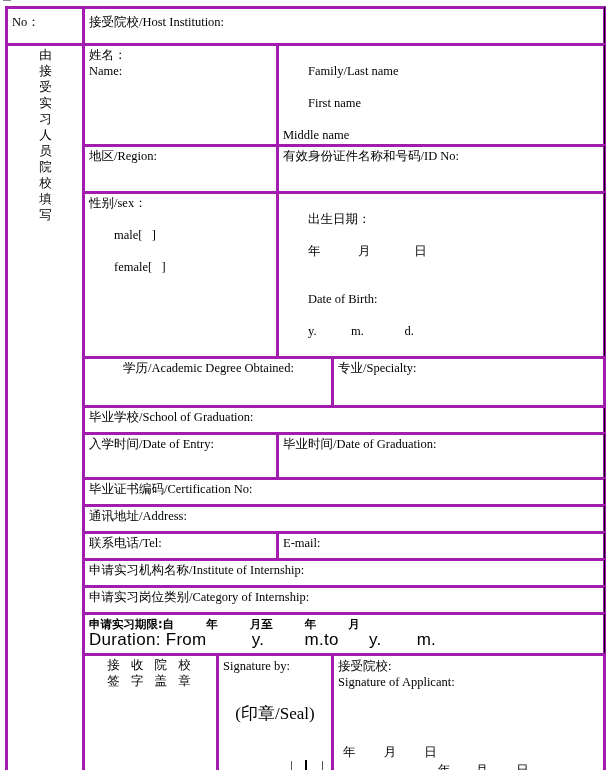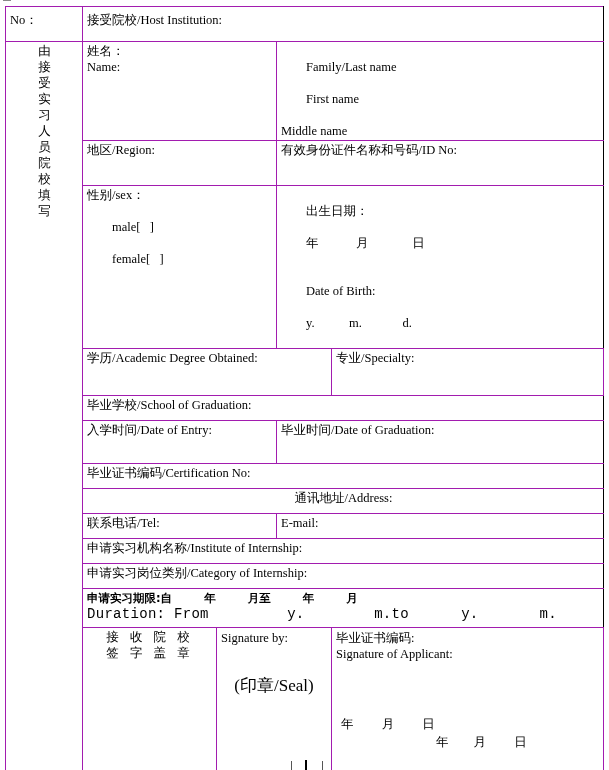--- a/index.html
+++ b/index.html
@@ -24,21 +24,21 @@
     height: 752px;
   }
 
   table.form {
     border-collapse: collapse;
     table-layout: fixed;
     width: 598px;
     border: 1px solid #000;
   }
   table.form td {
-    border: 1px solid #a21caf;
+    border: 3px solid #a21caf;
     vertical-align: top;
     padding: 1px 3px 1px 4px;
     font-size: 12.5px;
     line-height: 16px;
     font-family: "Liberation Serif", "DejaVu Serif", serif;
   }
 
   
   .vlabel {
     text-align: center;
@@ -46,22 +46,22 @@
     font-size: 12px;
     line-height: 21px;
     letter-spacing: 0;
     padding: 2px 0;
   }
   .vlabel span { display: block; }
 
   .cjk { font-family: "DejaVu Sans", "Liberation Sans", sans-serif; font-size: 11.5px; font-weight: bold; }
 
   .mono {
-    font-family: Liberation Mono, monospace;
-    font-size: 14px;
+    font-family: Liberation Sans, sans-serif;
+    font-size: 17px;
     letter-spacing: 0.3px;
   }
 
   .line { display: block; white-space: pre; }
   .nowrap { white-space: pre; }
 
   .two-col-label {
     text-align: center;
     vertical-align: middle;
     font-size: 12px;
@@ -181,39 +181,39 @@
       </span>
       <span class="line">
         <span>Date of Birth:</span>
         <span style="display:inline-block;width:70px"></span>
         <span class="nowrap">y.           m.             d.</span>
       </span>
     </td>
   </tr>
 
   <tr>
-    <td colspan="3" style="height:44px;">学历/Academic Degree Obtained:</td>
+    <td colspan="3" style="height:44px;text-align:center;">学历/Academic Degree Obtained:</td>
     <td colspan="2">专业/Specialty:</td>
   </tr>
 
   <tr>
     <td colspan="4" style="height:22px;">毕业学校/School of Graduation:</td>
   </tr>
 
   <tr>
     <td colspan="2" style="height:40px;">入学时间/Date of Entry:</td>
     <td colspan="2">毕业时间/Date of Graduation:</td>
   </tr>
 
   <tr>
     <td colspan="4" style="height:22px;">毕业证书编码/Certification No:</td>
   </tr>
 
   <tr>
-    <td colspan="4" style="height:22px;text-align:center;">通讯地址/Address:</td>
+    <td colspan="4" style="height:22px;">通讯地址/Address:</td>
   </tr>
 
   <tr>
     <td colspan="2" style="height:22px;">联系电话/Tel:</td>
     <td colspan="2">E-mail:</td>
   </tr>
 
   <tr>
     <td colspan="4" style="height:22px;border-radius:9px;">申请实习机构名称/Institute of Internship:</td>
   </tr>
@@ -233,21 +233,21 @@
     <td class="two-col-label" style="height:120px;">
       <span>接 收 院 校</span>
       <span>签 字 盖 章</span>
     </td>
     <td colspan="2" style="padding:2px 4px;">
       <span class="line">Signature by:</span>
       <div class="seal-text">(印章/Seal)</div>
       <div class="date-row-host">年         月         日</div>
     </td>
     <td colspan="2" style="padding:2px 4px;">
-      <span class="line">毕业证书编码:</span>
+      <span class="line">接受院校:</span>
       <span class="line">Signature of Applicant:</span>
       <div class="date-row-appl">
         <span class="line">年        月         日</span>
         
       </div>
     </td>
   </tr>
 
 </tbody>
     </table>

